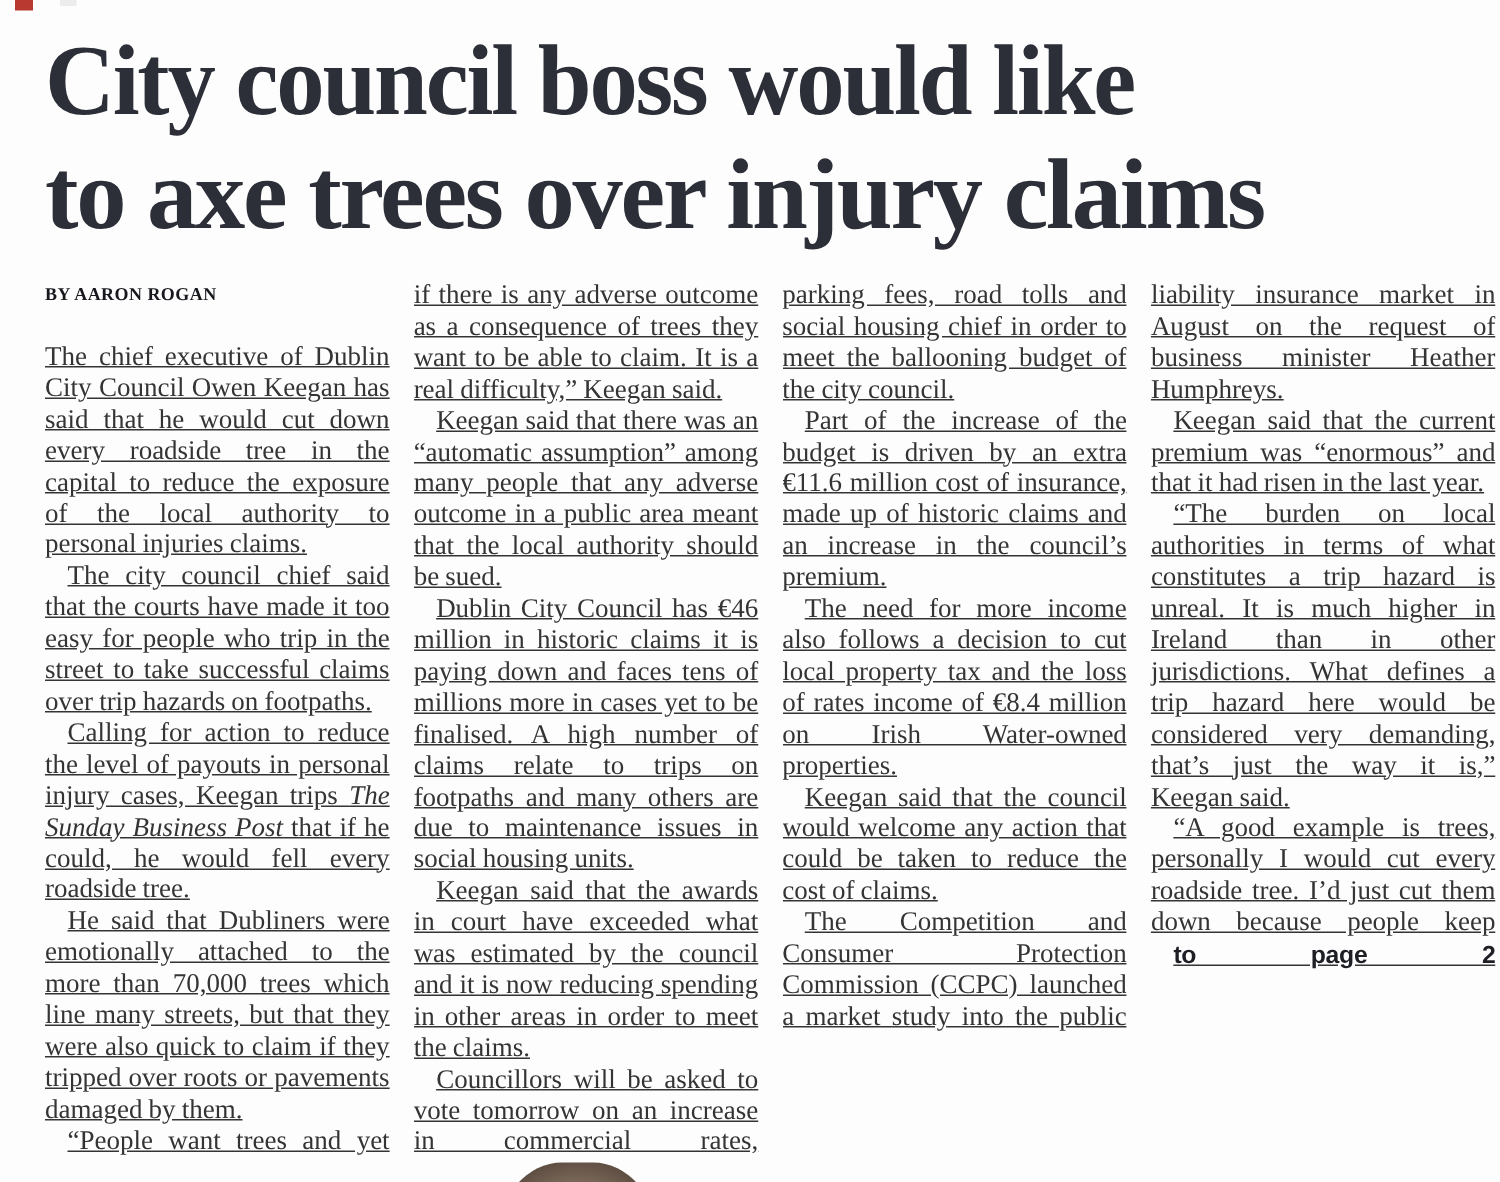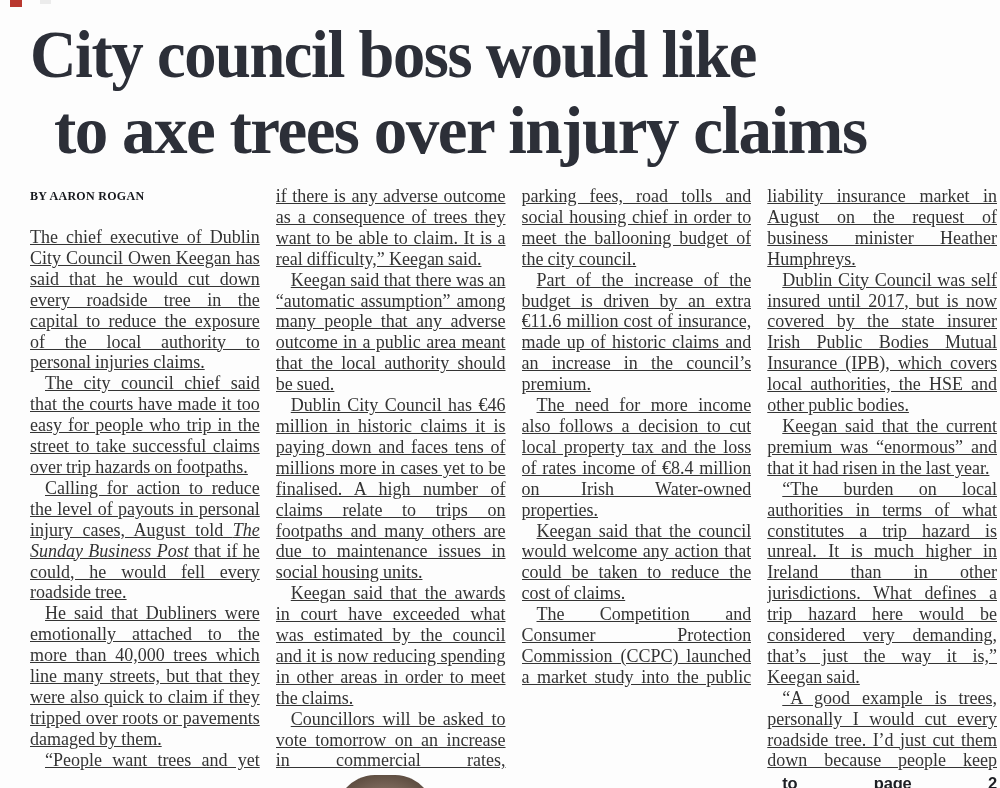--- a/index.html
+++ b/index.html
@@ -56,49 +56,48 @@
 </head>
 <body>
 
 <div class="page">
 
   <div class="corner-mark"></div>
   <div class="edge-smudge"></div>
 
   <h1 class="headline">
     <span class="hl-line" style="transform: scaleX(0.962);">City council boss would like</span>
-    <span class="hl-line" style="transform: scaleX(1); margin-left: 24px;">to axe trees over injury claims</span>
+    <span class="hl-line" style="transform: scaleX(1);">to axe trees over injury claims</span>
   </h1>
 
   <div class="columns">
     <div class="col">
       <div class="byline">BY AARON ROGAN</div>
     <p class="para"><span>The chief executive of Dublin City Council Owen Keegan has said that he would cut down every roadside tree in the capital to reduce the exposure of the local authority to personal injuries claims.</span></p>
         <p class="para indent"><span>The city council chief said that the courts have made it too easy for people who trip in the street to take successful claims over trip hazards on footpaths.</span></p>
-        <p class="para indent"><span>Calling for action to reduce the level of payouts in personal injury cases, August told </span><span class="italic">The Sunday Business Post</span><span> that if he could, he would fell every roadside tree.</span></p>
-        <p class="para indent"><span>He said that Dubliners were emotionally attached to the more than 40,000 trees which line many streets, but that they were also quick to claim if they tripped over roots or pavements damaged by them.</span></p>
+        <p class="para indent"><span>Calling for action to reduce the level of payouts in personal injury cases, Keegan trips </span><span class="italic">The Sunday Business Post</span><span> that if he could, he would fell every roadside tree.</span></p>
+        <p class="para indent"><span>He said that Dubliners were emotionally attached to the more than 70,000 trees which line many streets, but that they were also quick to claim if they tripped over roots or pavements damaged by them.</span></p>
         <p class="para indent runon"><span>“People want trees and yet</span></p>
       </div>
     <div class="col">
         <p class="para"><span>if there is any adverse outcome as a consequence of trees they want to be able to claim. It is a real difficulty,” Keegan said.</span></p>
         <p class="para indent"><span>Keegan said that there was an “automatic assumption” among many people that any adverse outcome in a public area meant that the local authority should be sued.</span></p>
         <p class="para indent"><span>Dublin City Council has €46 million in historic claims it is paying down and faces tens of millions more in cases yet to be finalised. A high number of claims relate to trips on footpaths and many others are due to maintenance issues in social housing units.</span></p>
         <p class="para indent"><span>Keegan said that the awards in court have exceeded what was estimated by the council and it is now reducing spending in other areas in order to meet the claims.</span></p>
         <p class="para indent runon"><span>Councillors will be asked to vote tomorrow on an increase in commercial rates,</span></p>
       </div>
     <div class="col">
         <p class="para"><span>parking fees, road tolls and social housing chief in order to meet the ballooning budget of the city council.</span></p>
         <p class="para indent"><span>Part of the increase of the budget is driven by an extra €11.6 million cost of insurance, made up of historic claims and an increase in the council’s premium.</span></p>
         <p class="para indent"><span>The need for more income also follows a decision to cut local property tax and the loss of rates income of €8.4 million on Irish Water-owned properties.</span></p>
         <p class="para indent"><span>Keegan said that the council would welcome any action that could be taken to reduce the cost of claims.</span></p>
         <p class="para indent runon"><span>The Competition and Consumer Protection Commission (CCPC) launched a market study into the public</span></p>
       </div>
     <div class="col">
         <p class="para"><span>liability insurance market in August on the request of business minister Heather Humphreys.</span></p>
-        <p class="para indent"><span>Dublin City Council was self insured until 2017, but is now covered by the state insurer Irish Public Bodies Mutual Insurance (IPB), which covers local authorities, the HSE and other public bodies.</span></p>
         <p class="para indent"><span>Keegan said that the current premium was “enormous” and that it had risen in the last year.</span></p>
         <p class="para indent"><span>“The burden on local authorities in terms of what constitutes a trip hazard is unreal. It is much higher in Ireland than in other jurisdictions. What defines a trip hazard here would be considered very demanding, that’s just the way it is,” Keegan said.</span></p>
         <p class="para indent runon"><span>“A good example is trees, personally I would cut every roadside tree. I’d just cut them down because people keep </span><span class="jump">to page 2</span></p>
       </div>
   </div>
 
   <div class="photo-fragment"></div>
 
 </div>
 

